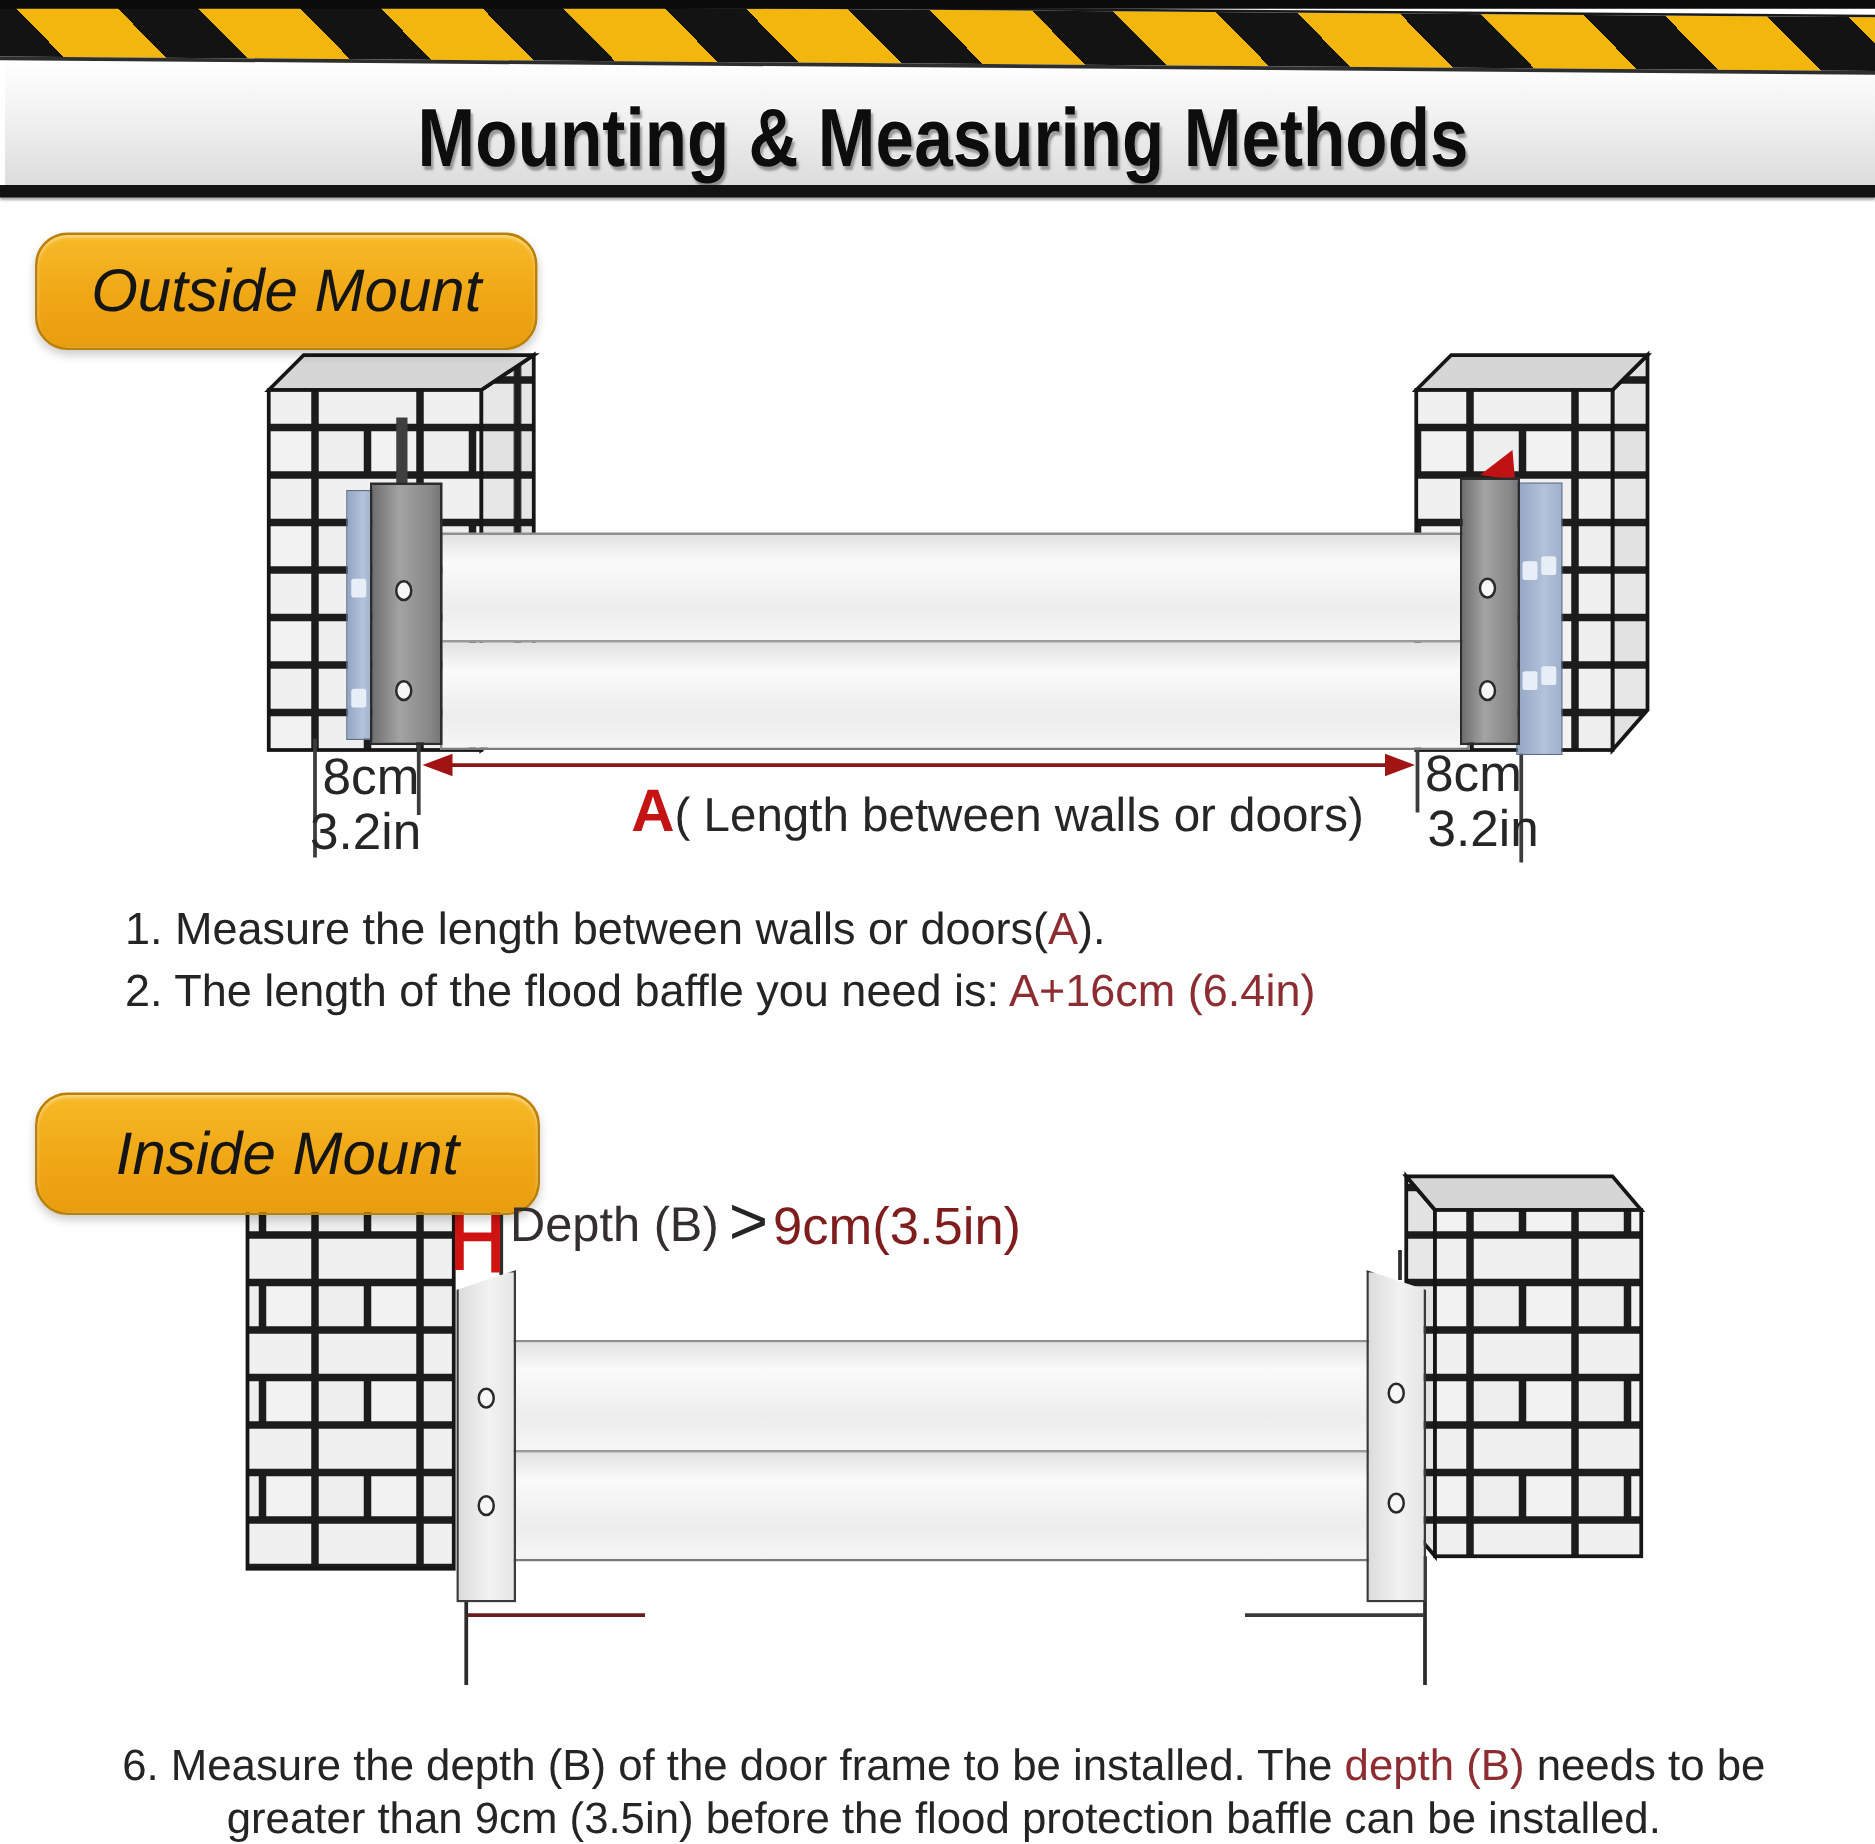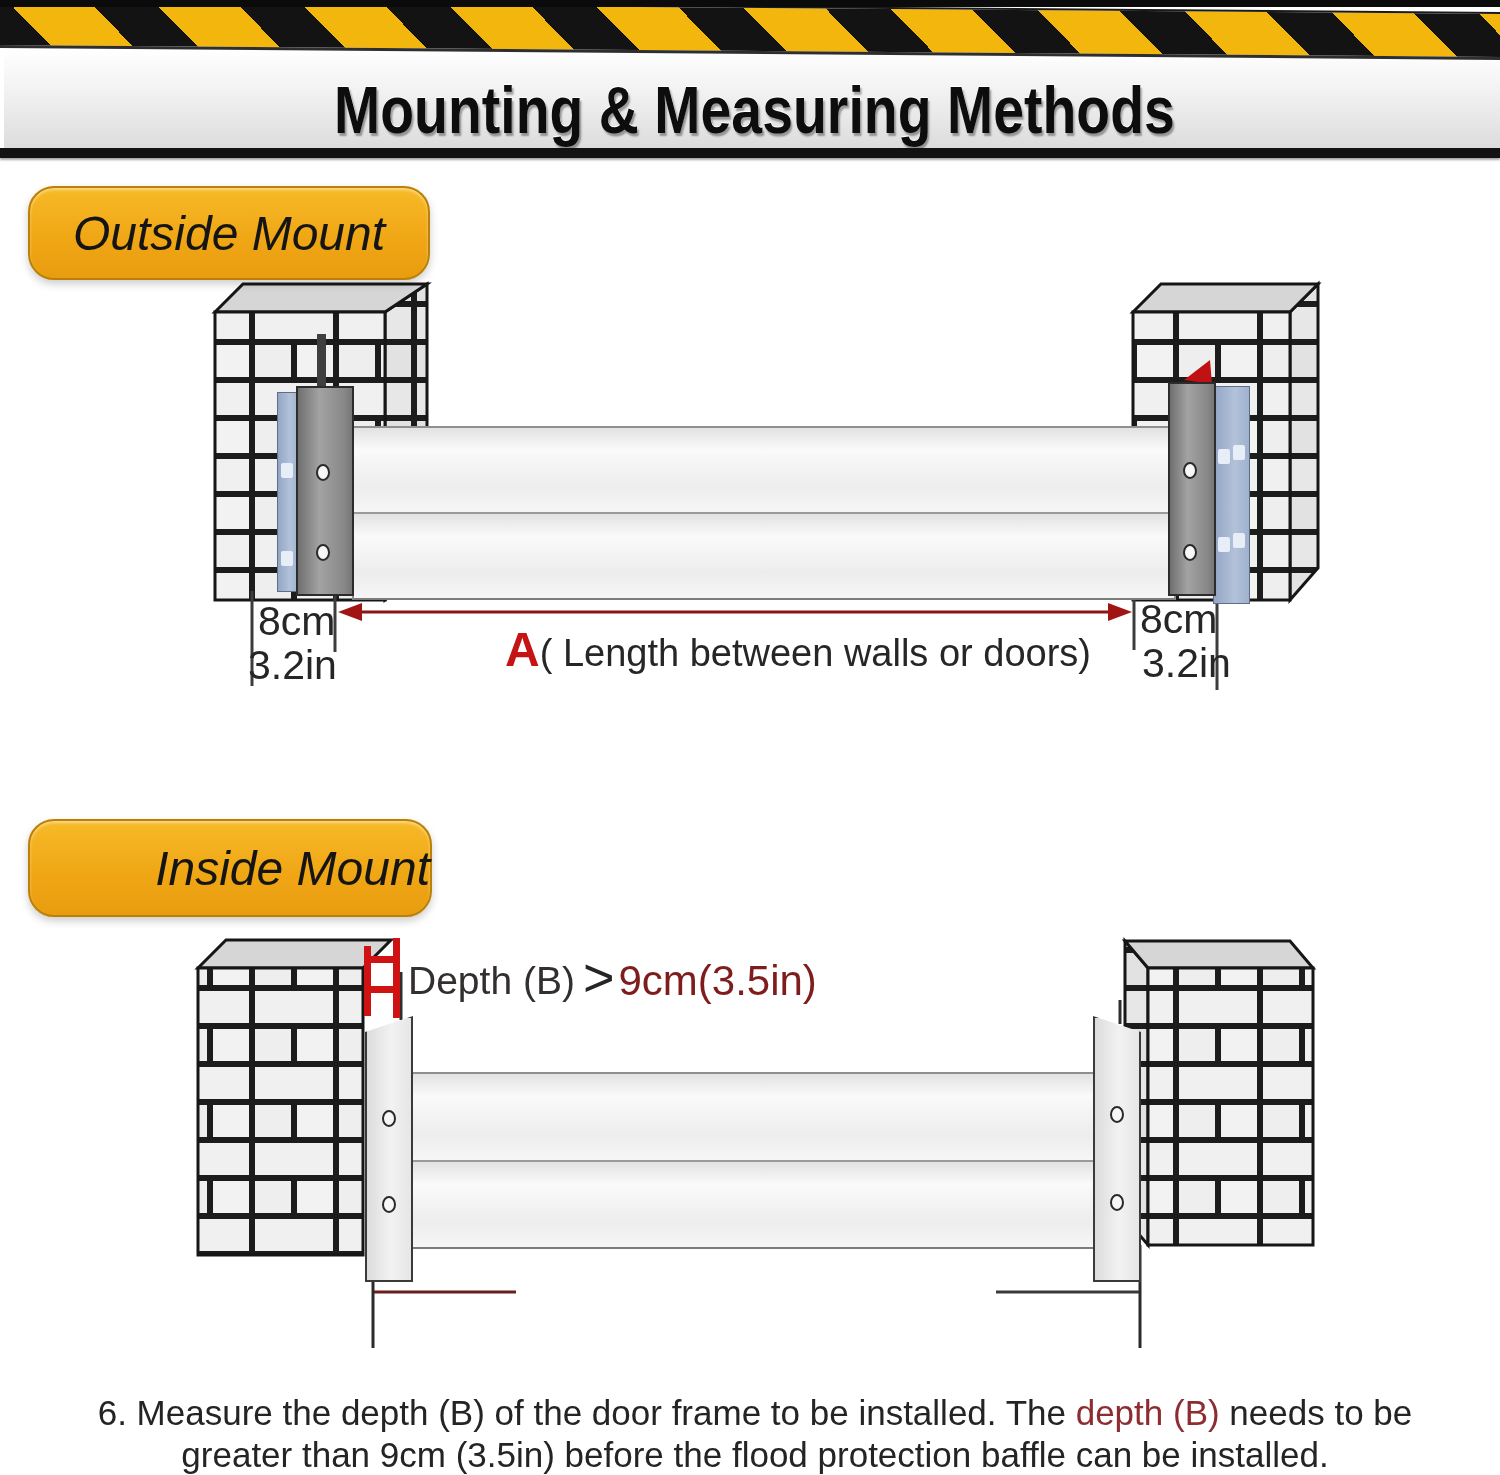--- a/index.html
+++ b/index.html
@@ -21,21 +21,21 @@
   .blackband{position:absolute;left:0;top:148px;width:1500px;height:10px;background:#121212;
              box-shadow:0 2px 2px rgba(0,0,0,.35);z-index:3;}
 
   
   .badge{position:absolute;display:flex;align-items:center;justify-content:center;
          background:linear-gradient(180deg,#f7ba28 0%,#efa514 60%,#e89d0f 100%);
          border:2px solid #bb8007;border-radius:26px;
          box-shadow:0 4px 8px rgba(0,0,0,.2),inset 0 2px 3px rgba(255,255,255,.45);
          font-size:48px;color:#151515;z-index:6;white-space:nowrap;font-style:italic;}
   #badge-out{left:28px;top:186px;width:398px;height:90px;}
-  #badge-in{left:28px;top:819px;width:400px;height:94px;justify-content:flex-end;}
+  #badge-in{left:28px;top:874px;width:400px;height:94px;}
 
   
   .diagram-svg{position:absolute;left:0;top:0;z-index:1;}
 
   
   .barrier{position:absolute;z-index:2;border:2px solid #8f8f8f;border-bottom-color:#7c7c7c;
            display:flex;flex-direction:column;}
   .panel{flex:1;background:linear-gradient(180deg,#e2e2e2 0px,#fafafa 22px,#ededed 70%,#f6f6f6 100%);}
   .panel + .panel{border-top:2px solid #9a9a9a;}
   #bar-out{left:352px;top:426px;width:820px;height:170px;}
@@ -188,20 +188,24 @@
 
   <div class="dimtext" style="left:258px;top:598px">8cm</div>
   <div class="dimtext" style="left:248px;top:642px">3.2in</div>
   <div class="dimtext" style="left:1140px;top:596px">8cm</div>
   <div class="dimtext" style="left:1142px;top:640px">3.2in</div>
   <div class="span-label" style="left:505px;top:626px">
     <span class="red-A">A</span>
     <span class="span-rest">( Length between walls or doors)</span>
   </div>
 
+  <div class="steps" style="left:100px;top:718px;line-height:1.4">
+    <div><span>1. Measure the length between walls or doors(</span><span class="maroon">A</span><span>).</span></div>
+    <div><span>2. The length of the flood baffle you need is: </span><span class="maroon">A+16cm (6.4in)</span></div>
+  </div>
 
   <div id="t-depth">
     <span class="depth-pre">Depth (B) </span>
     <span class="depth-gt">&gt;</span>
     <span class="depth-red">9cm(3.5in)</span>
   </div>
 
   <div class="barrier" id="bar-in">
     <div class="panel"></div>
     <div class="panel"></div>

